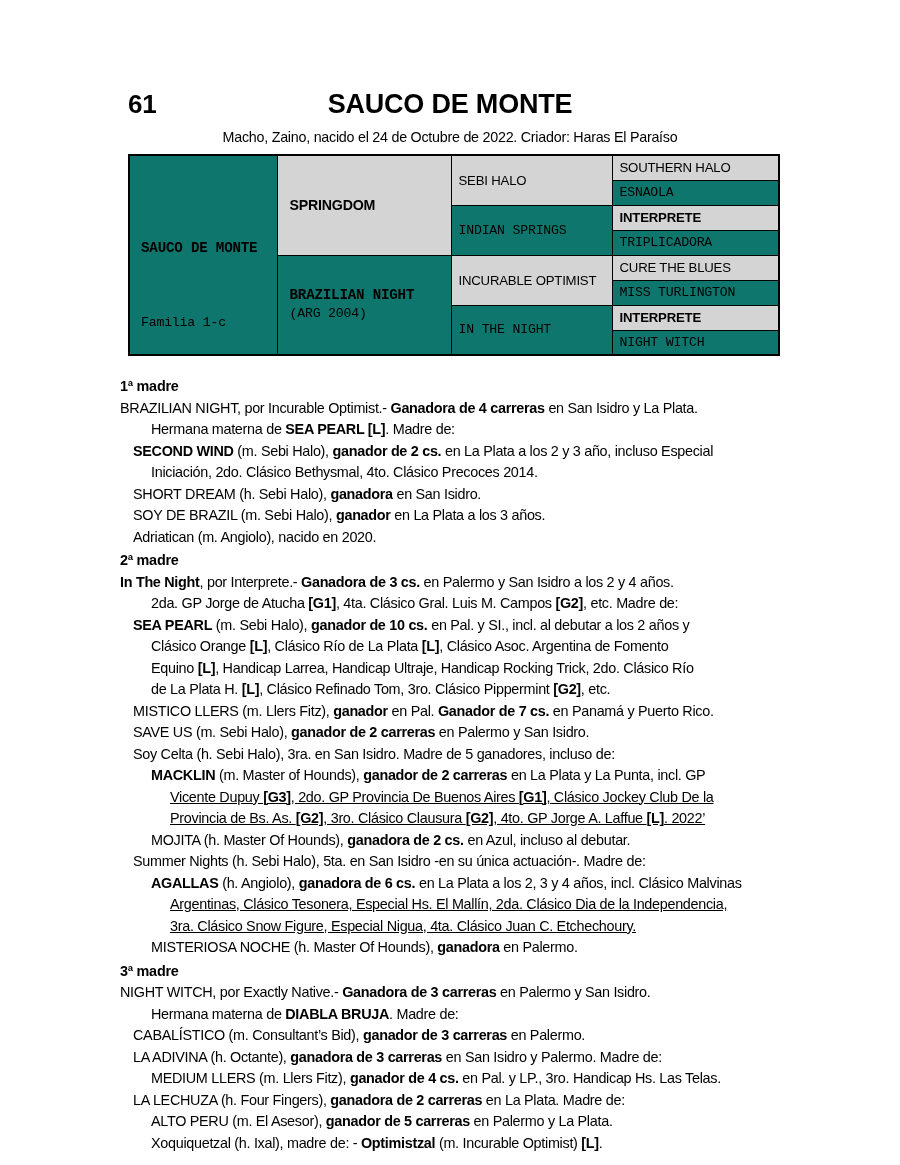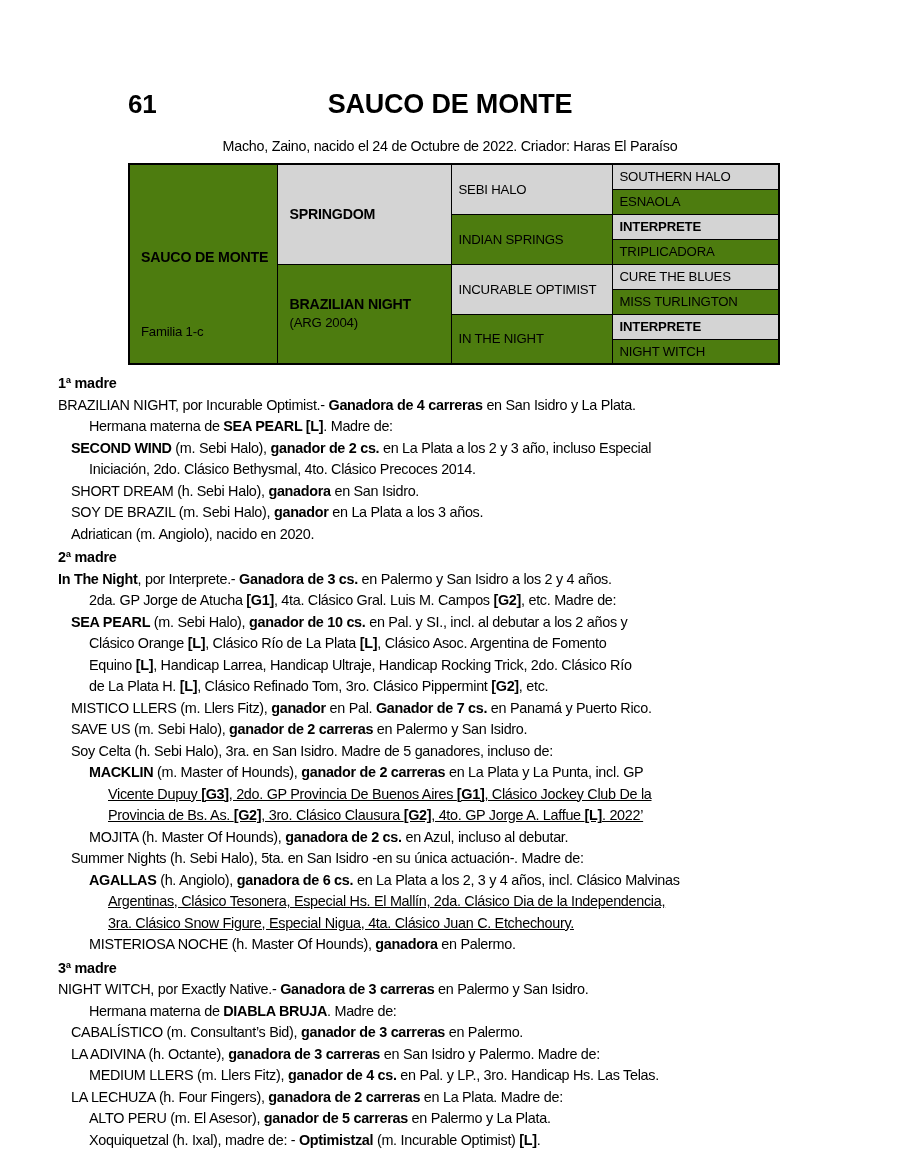--- a/index.html
+++ b/index.html
@@ -48,21 +48,21 @@
     font-size: 27px;
     font-weight: bold;
     letter-spacing: -0.2px;
     line-height: 32px;
   }
   .subtitle {
     width: 900px;
     text-align: center;
     font-size: 14.3px;
     line-height: 20px;
-    margin-top: 12px;
+    margin-top: 3px;
     letter-spacing: -0.25px;
   }
 
   
   .ped-wrap {
     margin-top: 7px;
     padding-left: 128px;
   }
   table.pedigree {
     border-collapse: collapse;
@@ -74,21 +74,21 @@
     border: 1px solid #000;
     font-size: 13.2px;
     letter-spacing: -0.2px;
     padding: 2px 7px;
     vertical-align: middle;
     height: 25px;
     white-space: nowrap;
     overflow: hidden;
   }
   td.gray { background: #d4d4d4; }
-  td.white { background: #4d7c0f; }
+  td.white { background: #0f766e; font-family: Liberation Mono, monospace; }
   td.b { font-weight: bold; }
   .col-self   { width: 148px; }
   .col-gen2   { width: 174px; }
   .col-gen3   { width: 161px; }
   .col-gen4   { width: 167px; }
 
   .self-cell {
     position: relative;
     padding: 0 !important;
     vertical-align: top;
@@ -128,23 +128,23 @@
     line-height: 19px;
   }
   .gen2-sub {
     font-size: 13.2px;
     letter-spacing: -0.2px;
     line-height: 18px;
   }
 
   
   .content {
-    padding-left: 58px;
+    padding-left: 120px;
     padding-right: 112px;
-    margin-top: 8px;
+    margin-top: 20px;
   }
   .section-head {
     font-size: 14.4px;
     font-weight: bold;
     line-height: 21.5px;
     letter-spacing: -0.25px;
     margin-top: 2px;
   }
   .ln {
     font-size: 14.4px;

